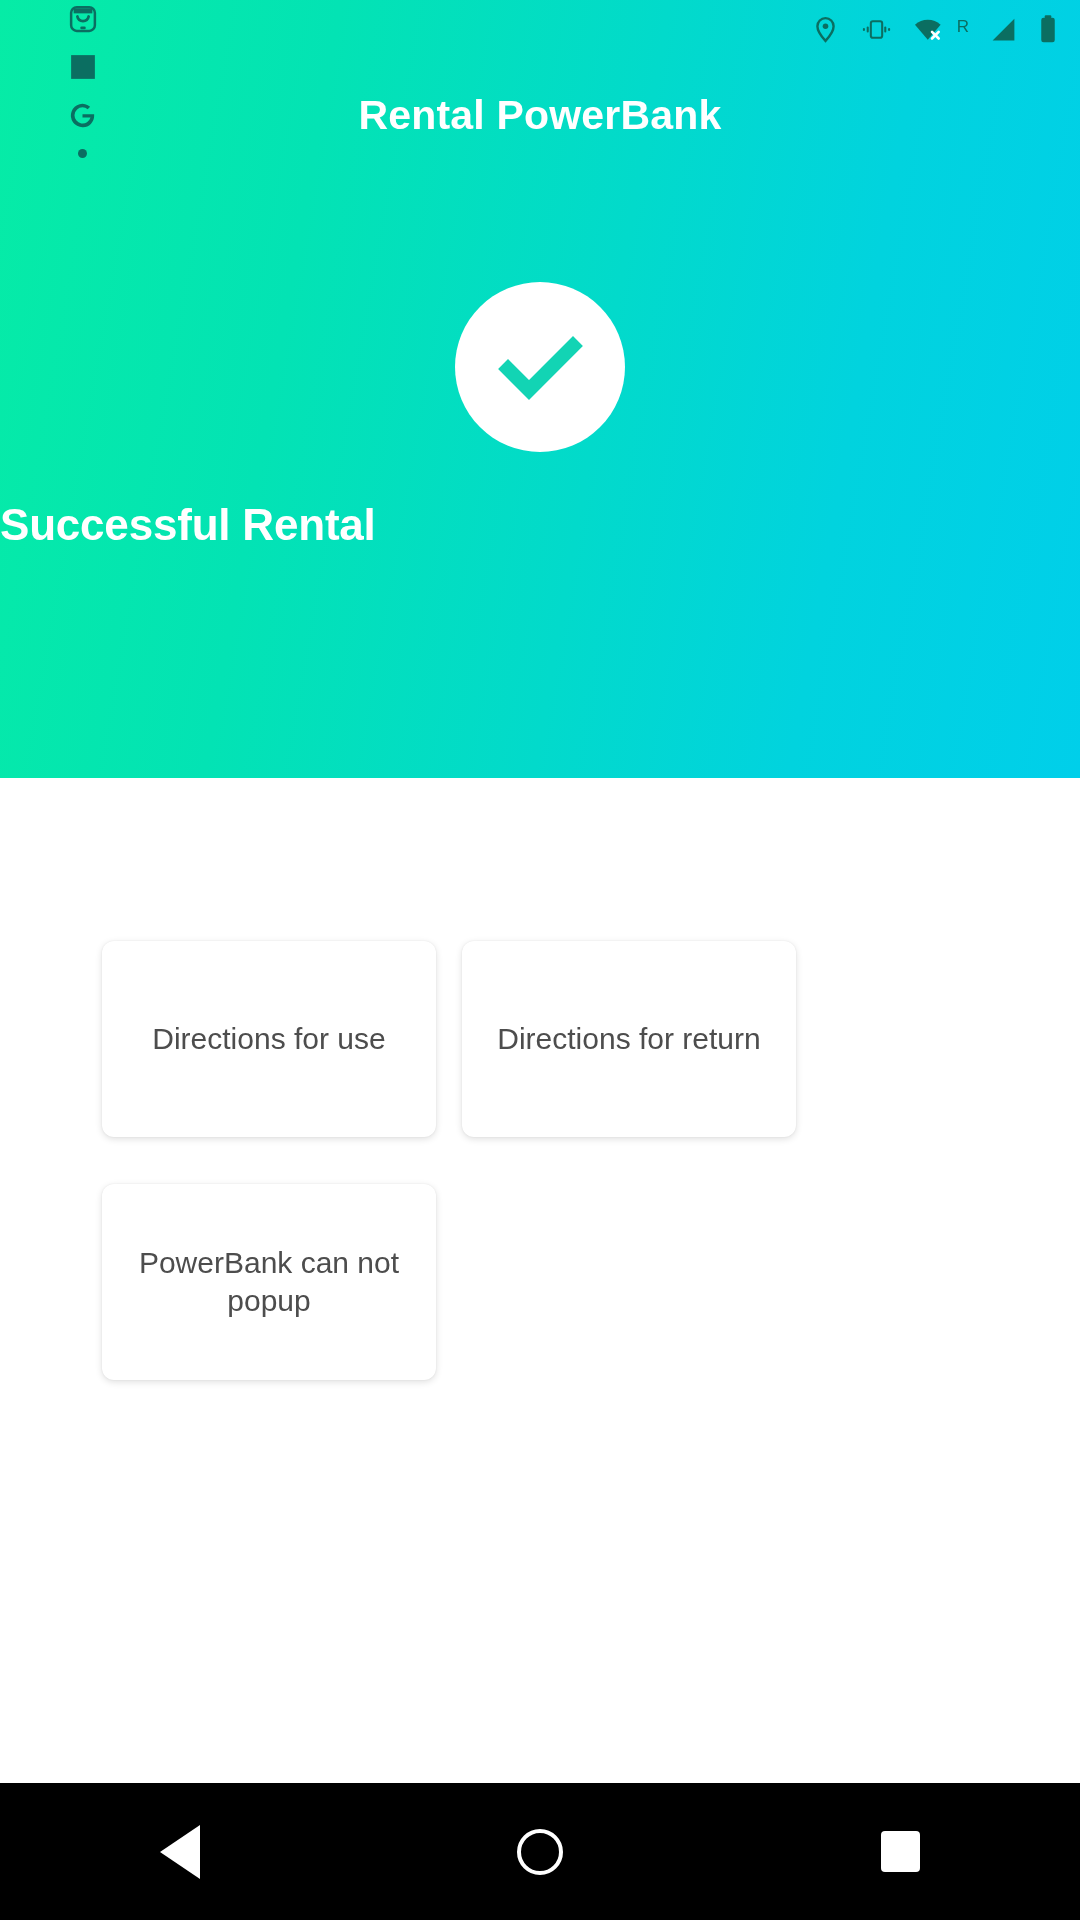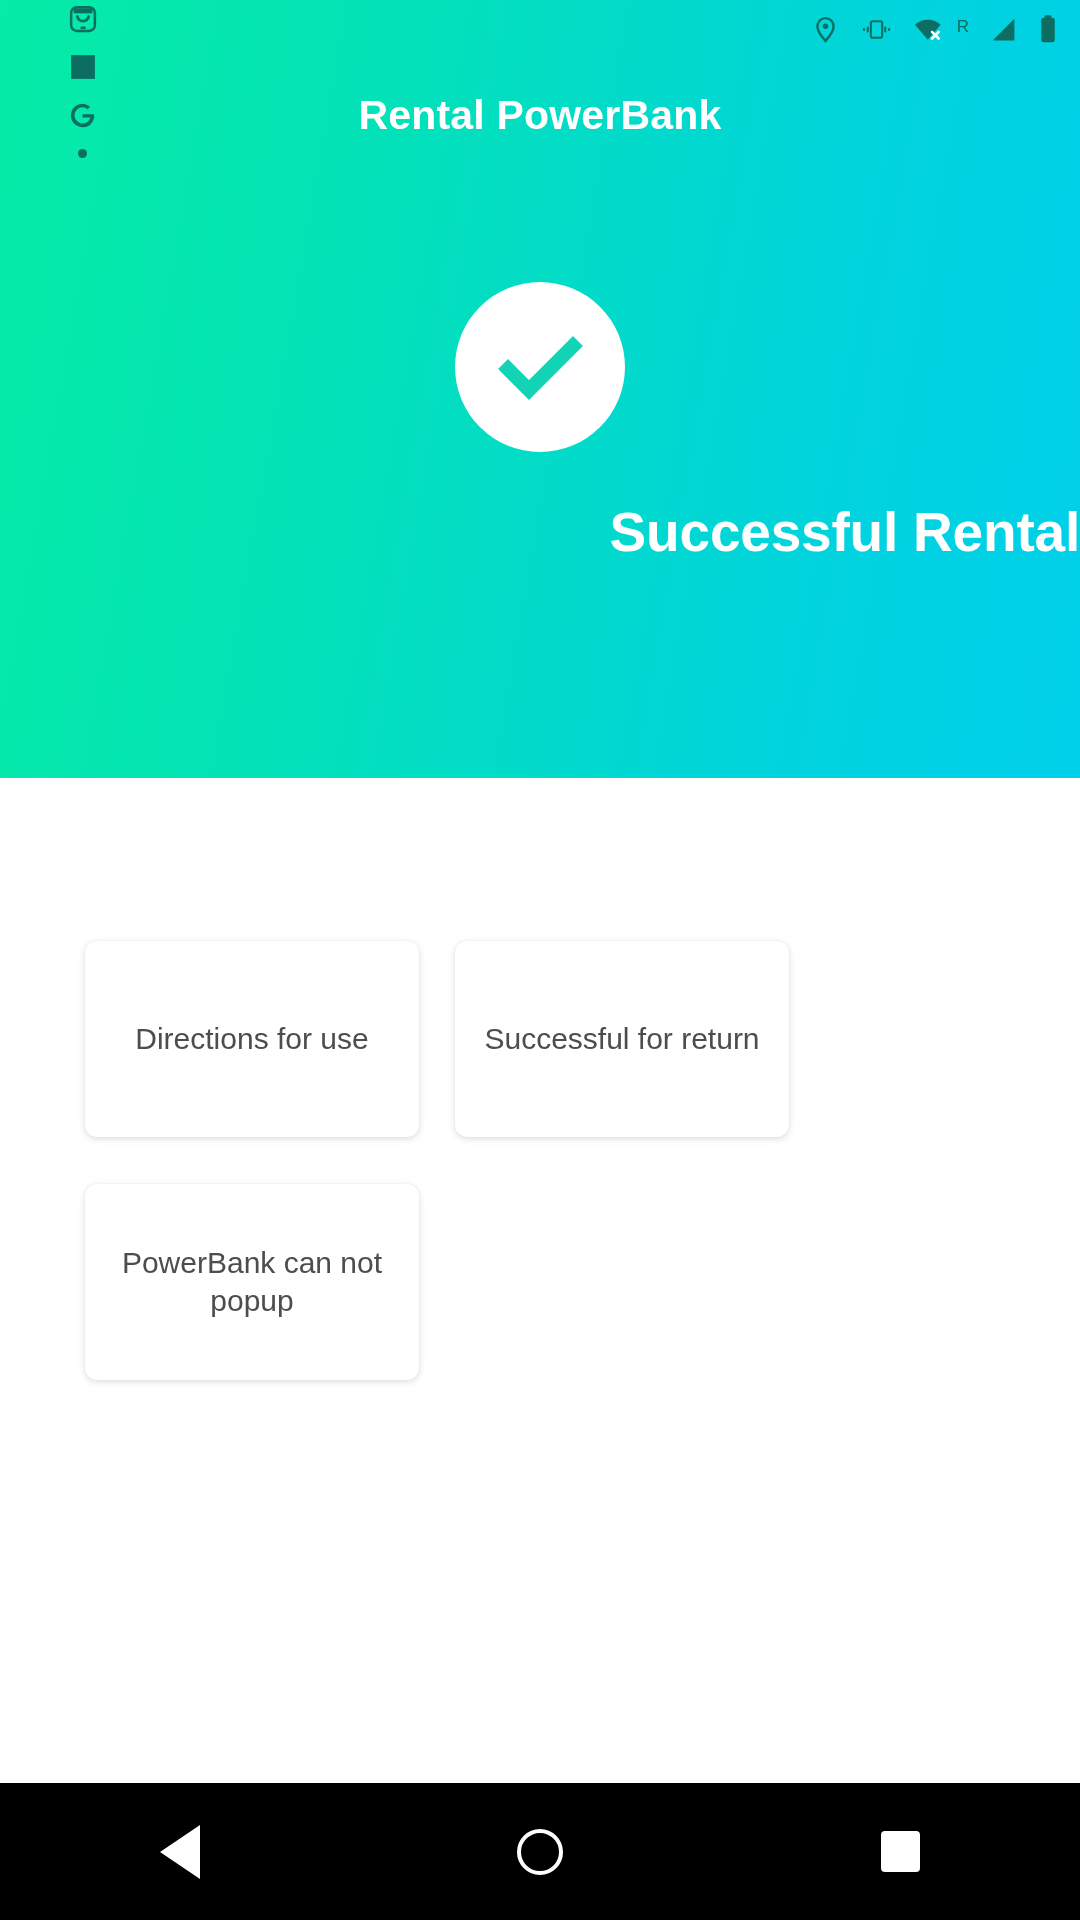--- a/index.html
+++ b/index.html
@@ -38,36 +38,36 @@
   .app-title{
     position:absolute; top:92px; left:0; width:1080px; text-align:center;
     font-size:41px; font-weight:bold; color:#ffffff; letter-spacing:.2px;
   }
   .check-circle{
     position:absolute; left:455px; top:282px; width:170px; height:170px;
     border-radius:50%; background:#ffffff;
     display:flex; align-items:center; justify-content:center;
   }
   .hero-title{
-    position:absolute; top:500px; left:0; width:1080px; text-align:right;
-    font-size:55px; font-weight:bold; color:#ffffff; letter-spacing:-.2px;
+    position:absolute; top:500px; left:0; width:1080px; text-align:left;
+    font-size:44px; font-weight:bold; color:#ffffff; letter-spacing:-.2px;
   }
   .hero-sub{
     position:absolute; top:600px; left:90px; width:900px; text-align:center;
     font-size:31px; font-weight:400; color:#ffffff; line-height:1.38;
   }
 
   
   .help-title{
     position:absolute; top:827px; left:0; width:1080px; text-align:center;
     font-size:37px; font-weight:bold; color:#4A4A4A;
   }
   .cards{
-    position:absolute; left:85px; top:941px; width:714px;
-    display:flex; flex-wrap:wrap; gap:47px 36px;
+    position:absolute; left:102px; top:941px; width:714px;
+    display:flex; flex-wrap:wrap; gap:47px 26px;
   }
   .card{
     width:334px; height:196px; background:#ffffff;
     border-radius:12px;
     box-shadow:0 2px 7px rgba(0,0,0,0.13), 0 0 2px rgba(0,0,0,0.07);
     display:flex; align-items:center; justify-content:center;
     text-align:center; padding:0 24px;
     font-size:30px; color:#4D4D4D; line-height:1.28;
   }
 
@@ -192,21 +192,21 @@
         <polyline points="20,54 41,75 85,31" fill="none" stroke="#12D4B4" stroke-width="14" stroke-linecap="square" stroke-linejoin="miter"></polyline>
       </svg>
     </div>
 
     <div class="hero-title">Successful Rental</div>
   </div>
 
 
   <div class="cards">
     <div class="card">Directions for use</div>
-    <div class="card">Successful for return</div>
+    <div class="card">Directions for return</div>
     <div class="card">PowerBank can not popup</div>
   </div>
 
 
   <div class="navbar">
     <div class="nav-btn">
       <span class="nav-back"></span>
     </div>
     <div class="nav-btn">
       <span class="nav-home"></span>

